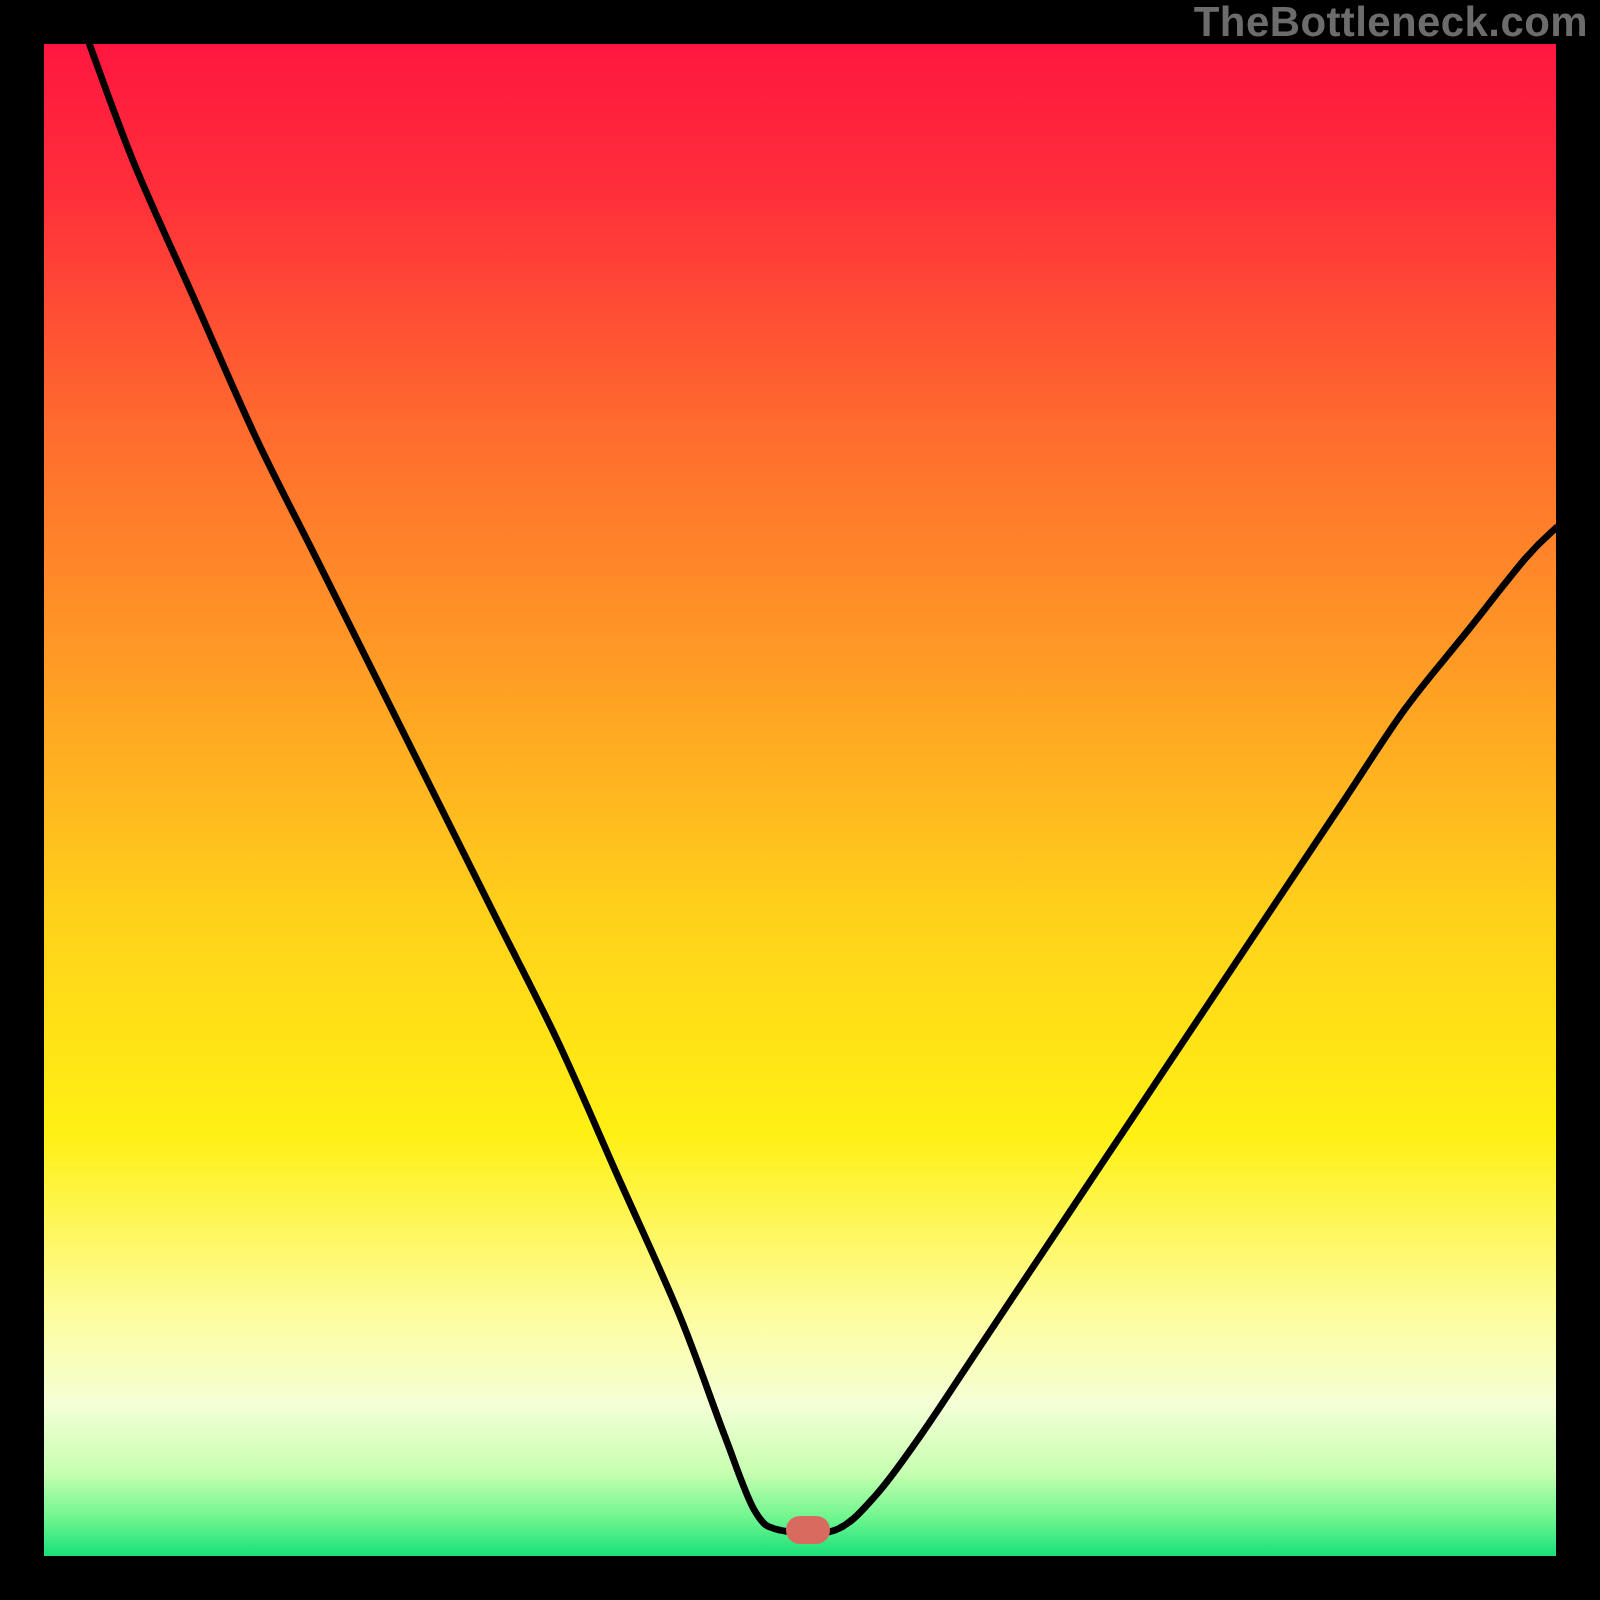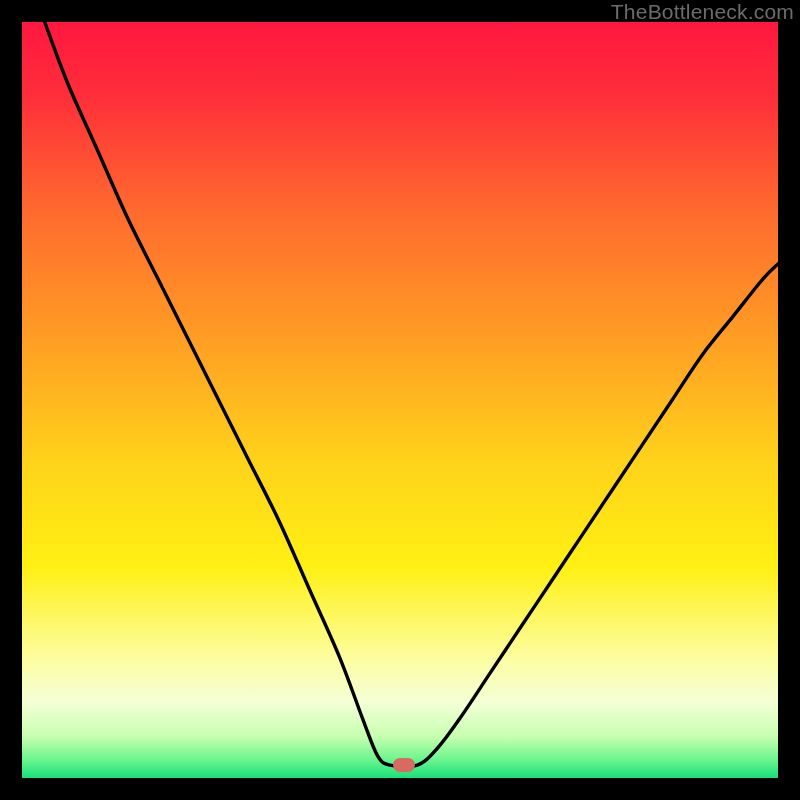--- a/index.html
+++ b/index.html
@@ -33,21 +33,21 @@
     width: 756px;
     height: 756px;
     overflow: visible;
   }
   .watermark {
     position: absolute;
     top: 0px;
     right: 6px;
     font-family: Arial, Helvetica, sans-serif;
     font-size: 21px;
-    font-weight: 400;
+    font-weight: 700;
     color: #6c6c6c;
     letter-spacing: 0.2px;
   }
   .marker {
     position: absolute;
     width: 22px;
     height: 14px;
     border-radius: 7px;
     background: #d86a5f;
     transform: translate(-50%, -50%);

